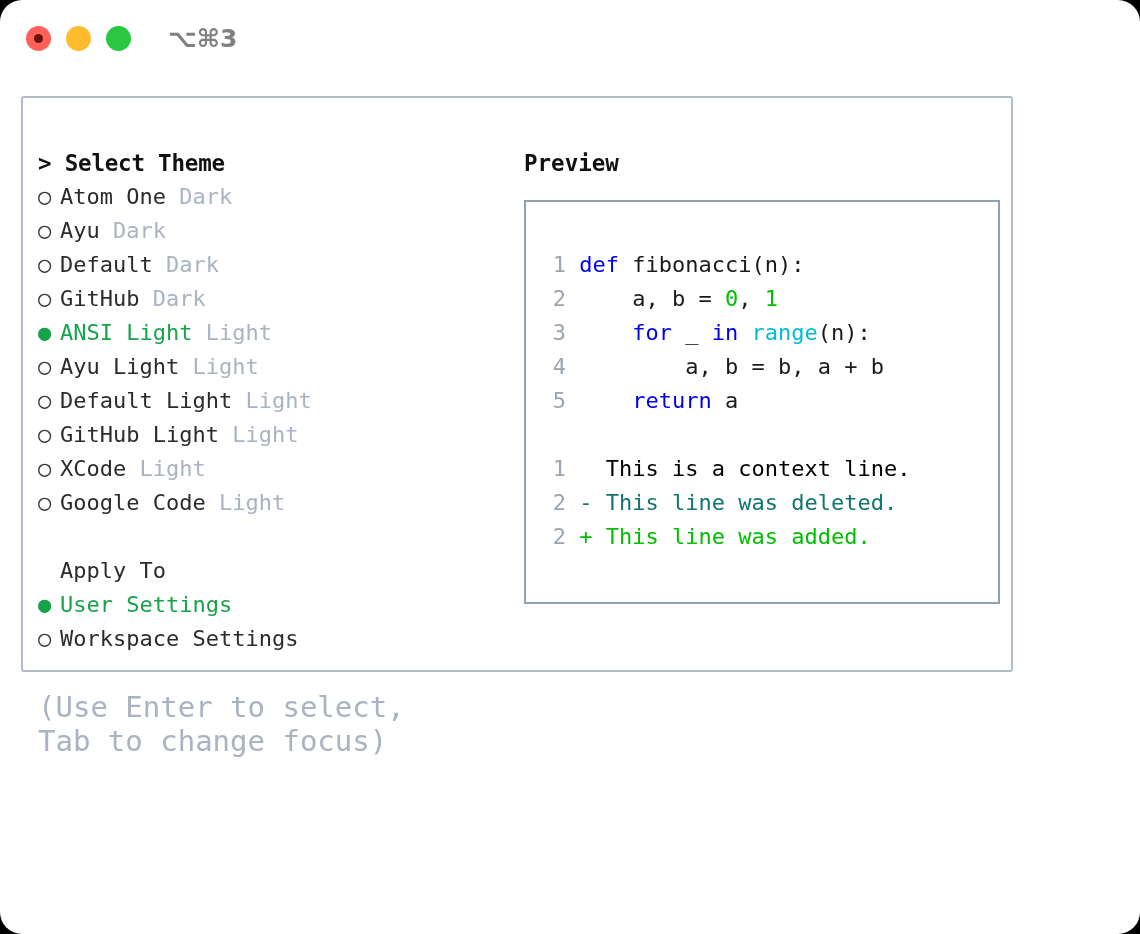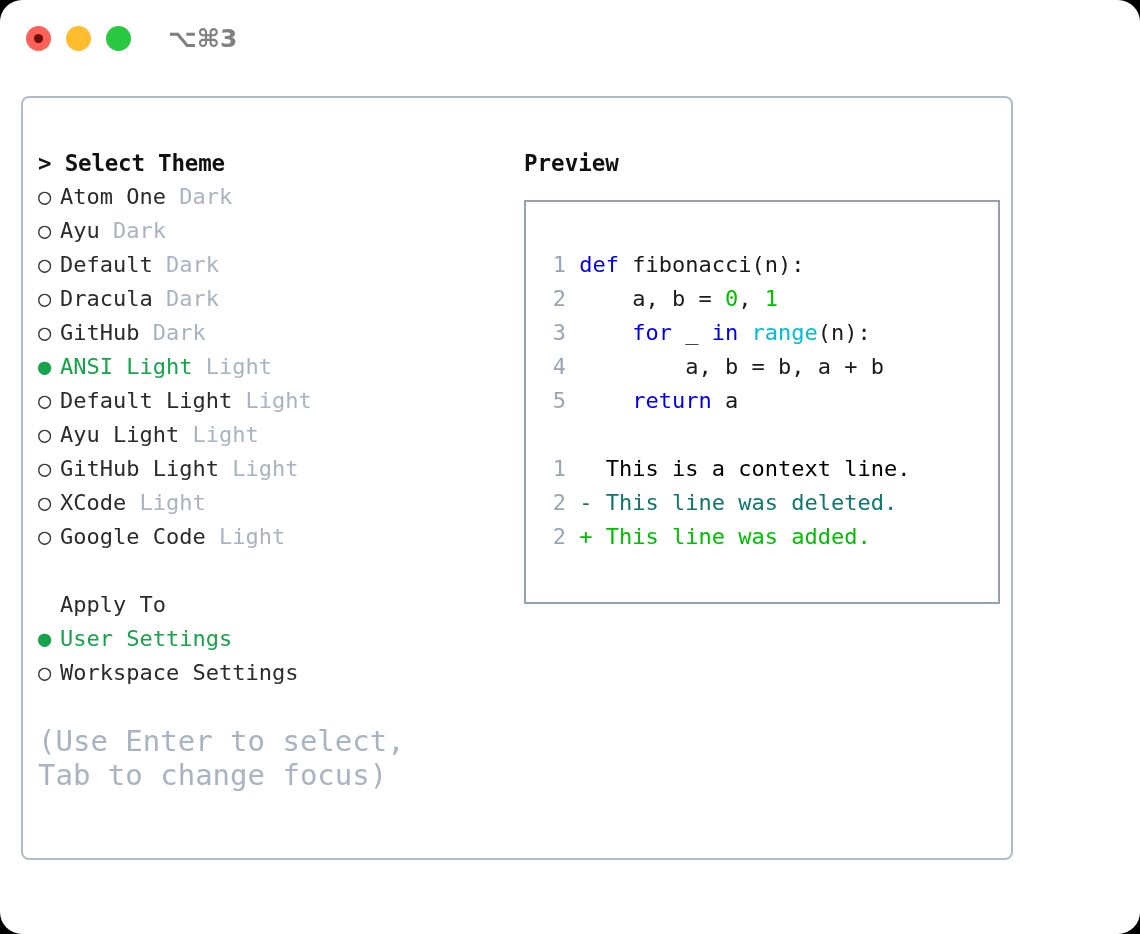--- a/index.html
+++ b/index.html
@@ -62,23 +62,23 @@
     font-family: "DejaVu Sans", sans-serif;
     white-space: pre;
   }
 
   
   #panel {
     position: absolute;
     left: 21px;
     top: 96px;
     width: 992px;
-    height: 764px;
+    height: 576px;
     border: 2px solid #b2bbc8;
-    border-radius: 8px;
+    border-radius: 3px;
     box-sizing: border-box;
     background: #ffffff;
   }
 
   
   #theme-col {
     position: absolute;
     left: 15px;
     top: 48px;
     width: 440px;
@@ -196,25 +196,24 @@
   <div id="panel">
 
     <div id="theme-col">
 
       <div class="row" id="select-theme-header">&gt; Select Theme</div>
 
       <div id="theme-list">
           <div class="row"><span class="radio">○</span><span class="theme-name">Atom One</span><span class="theme-kind"> Dark</span></div>
           <div class="row"><span class="radio">○</span><span class="theme-name">Ayu</span><span class="theme-kind"> Dark</span></div>
           <div class="row"><span class="radio">○</span><span class="theme-name">Default</span><span class="theme-kind"> Dark</span></div>
-          <div class="row"><span class="radio">○</span><span class="theme-name">Dracula</span><span class="theme-kind"> Dark</span></div>
           <div class="row"><span class="radio">○</span><span class="theme-name">GitHub</span><span class="theme-kind"> Dark</span></div>
           <div class="row"><span class="radio on">●</span><span class="theme-name sel">ANSI Light</span><span class="theme-kind"> Light</span></div>
+          <div class="row"><span class="radio">○</span><span class="theme-name">Ayu Light</span><span class="theme-kind"> Light</span></div>
           <div class="row"><span class="radio">○</span><span class="theme-name">Default Light</span><span class="theme-kind"> Light</span></div>
-          <div class="row"><span class="radio">○</span><span class="theme-name">Ayu Light</span><span class="theme-kind"> Light</span></div>
           <div class="row"><span class="radio">○</span><span class="theme-name">GitHub Light</span><span class="theme-kind"> Light</span></div>
           <div class="row"><span class="radio">○</span><span class="theme-name">XCode</span><span class="theme-kind"> Light</span></div>
           <div class="row"><span class="radio">○</span><span class="theme-name">Google Code</span><span class="theme-kind"> Light</span></div>
         </div>
 
       <div class="row" id="apply-to-label">Apply To</div>
 
       <div id="apply-list">
           <div class="row"><span class="radio on">●</span><span class="apply-name sel">User Settings</span></div>
           <div class="row"><span class="radio">○</span><span class="apply-name">Workspace Settings</span></div>

